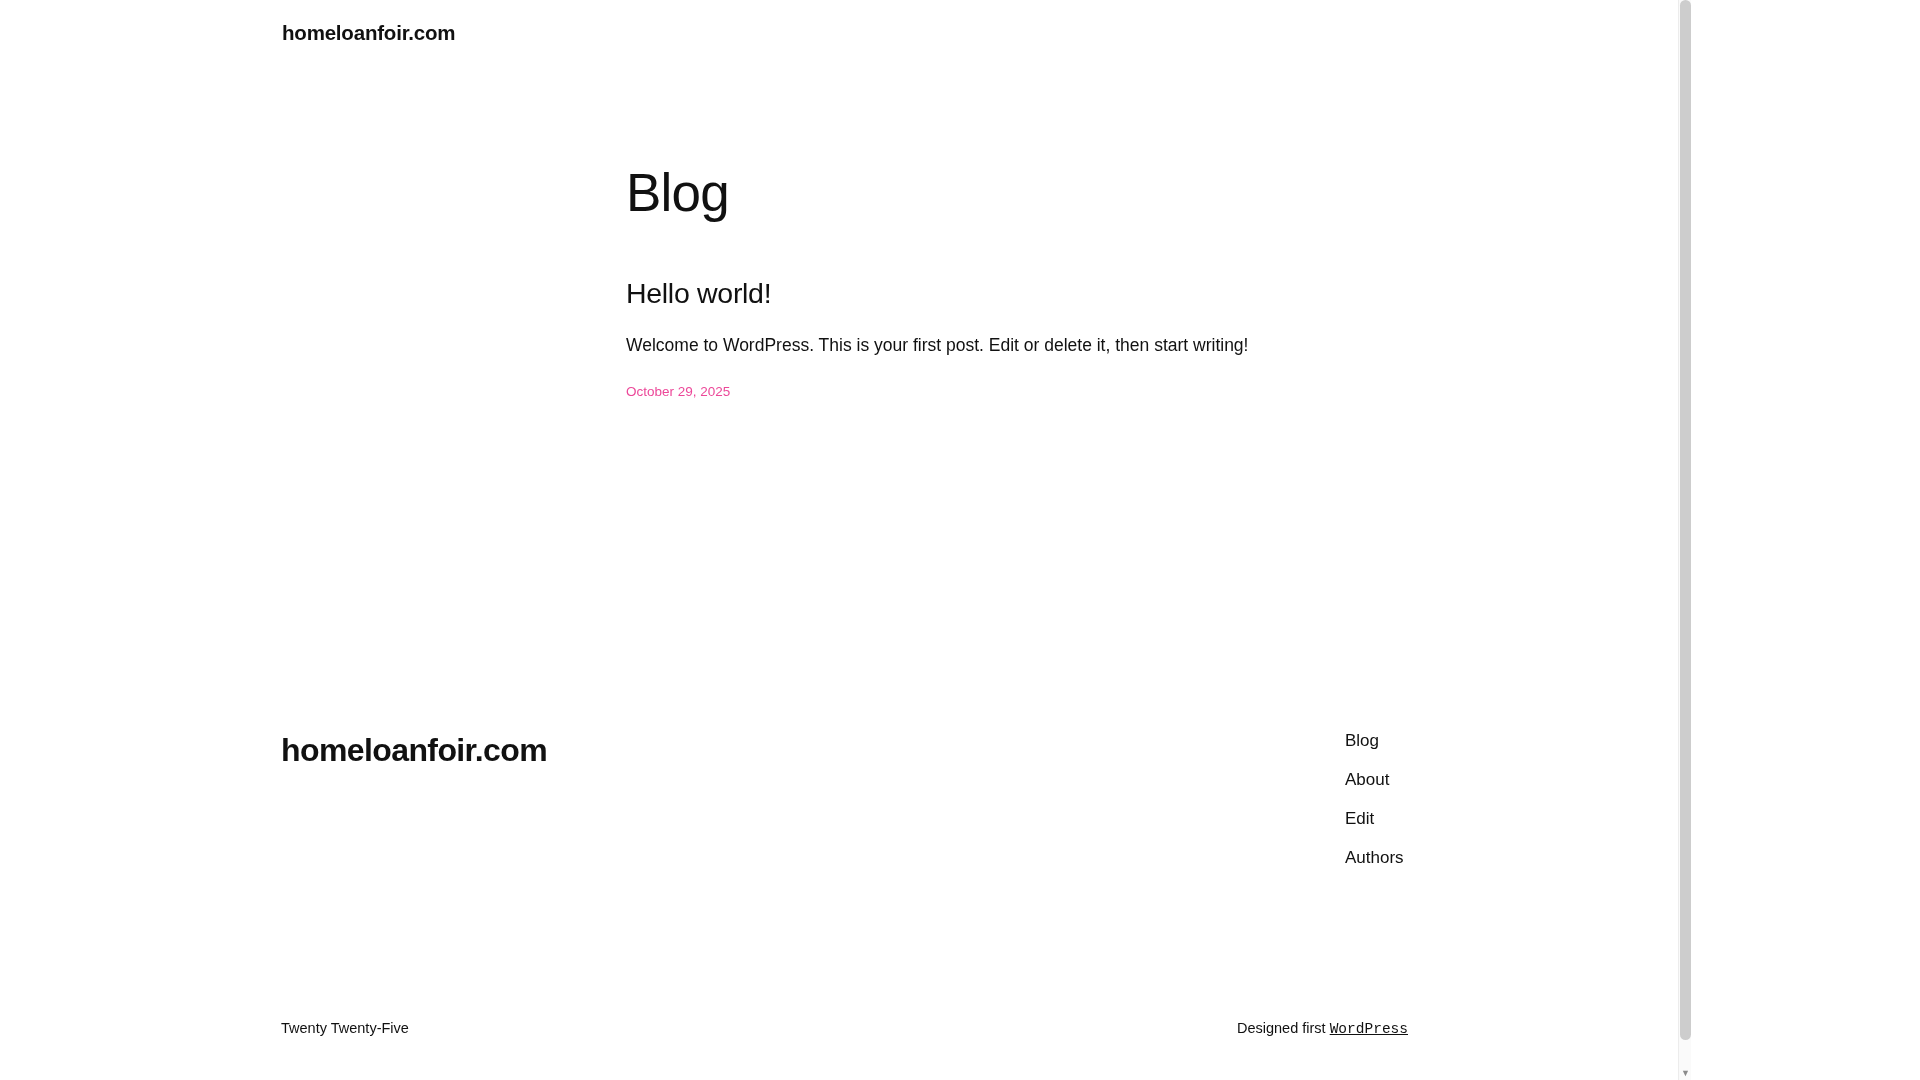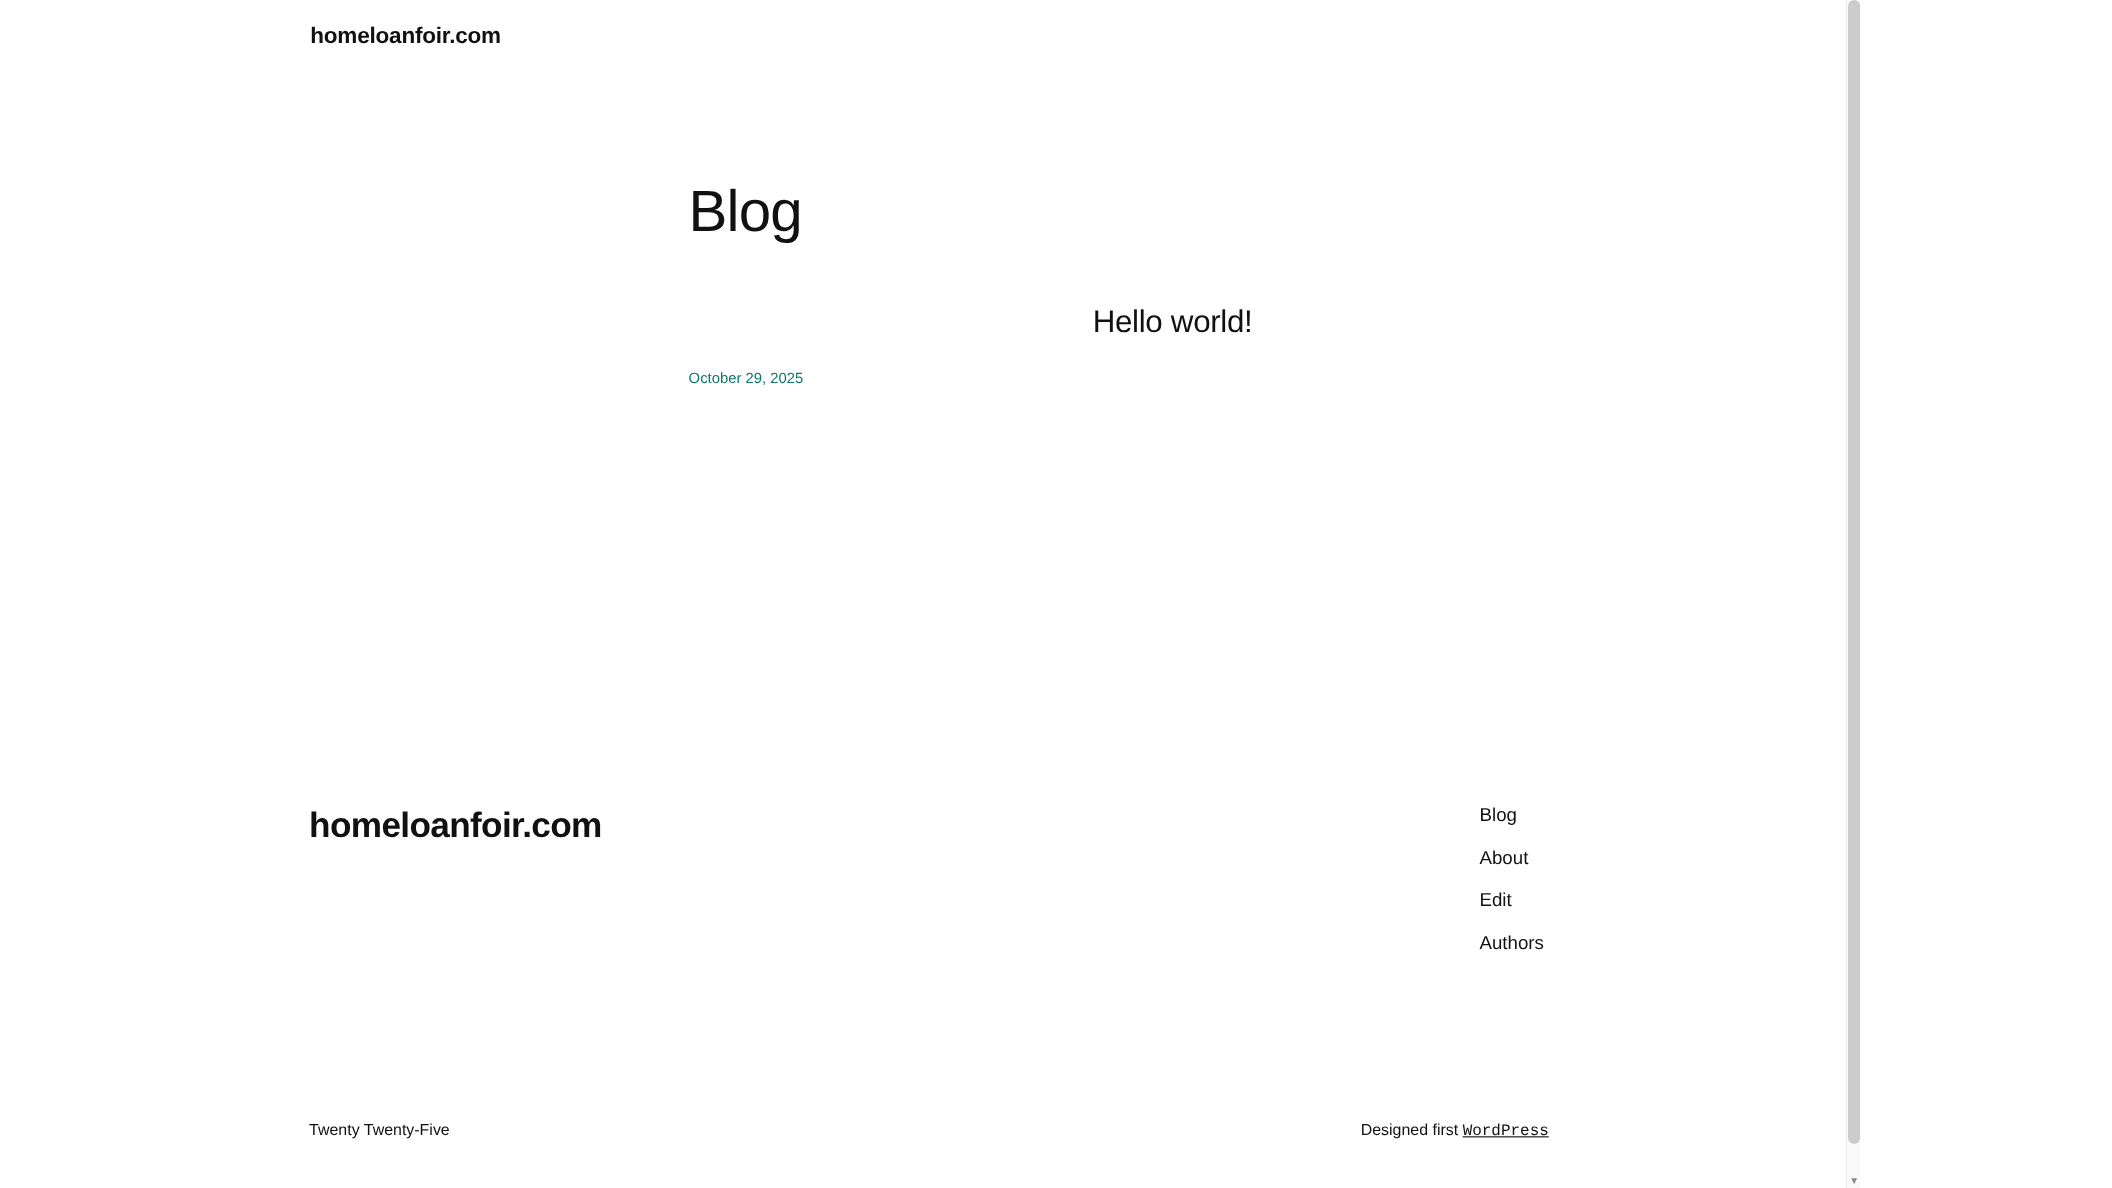--- a/index.html
+++ b/index.html
@@ -67,36 +67,35 @@
     top: 276px;
     width: 880px;
   }
   .post-title {
     margin: 0;
     font-size: 28.5px;
     font-weight: 400;
     letter-spacing: -0.3px;
     line-height: 1.2;
     color: #111111;
-    text-align: center;
   }
   .post-title a {
     color: inherit;
     text-decoration: none;
   }
   .post-excerpt {
     margin: 22px 0 0 0;
     font-size: 17.5px;
     line-height: 1.5;
     color: #111111;
   }
   .post-date {
     margin: 26px 0 0 0;
     font-size: 13.5px;
-    color: #0f766e;
+    color: #ec4899;
   }
 
   
   .site-footer {
     position: absolute;
     left: 0;
     top: 700px;
     width: 100%;
     height: 380px;
   }
@@ -201,20 +200,21 @@
     <a class="site-title-top" href="#">homeloanfoir.com</a>
   </header>
 
   <main class="main">
     <h1 class="archive-title">Blog</h1>
 
     <article class="post">
       <h2 class="post-title">
         <a href="#">Hello world!</a>
       </h2>
+      <p class="post-excerpt">Welcome to WordPress. This is your first post. Edit or delete it, then start writing!</p>
       <p class="post-date">October 29, 2025</p>
     </article>
   </main>
 
   <footer class="site-footer">
     <a class="footer-brand" href="#">homeloanfoir.com</a>
 
     <nav class="footer-nav">
       <div class="footer-col">
         <a class="footer-link" href="#">Blog</a>

